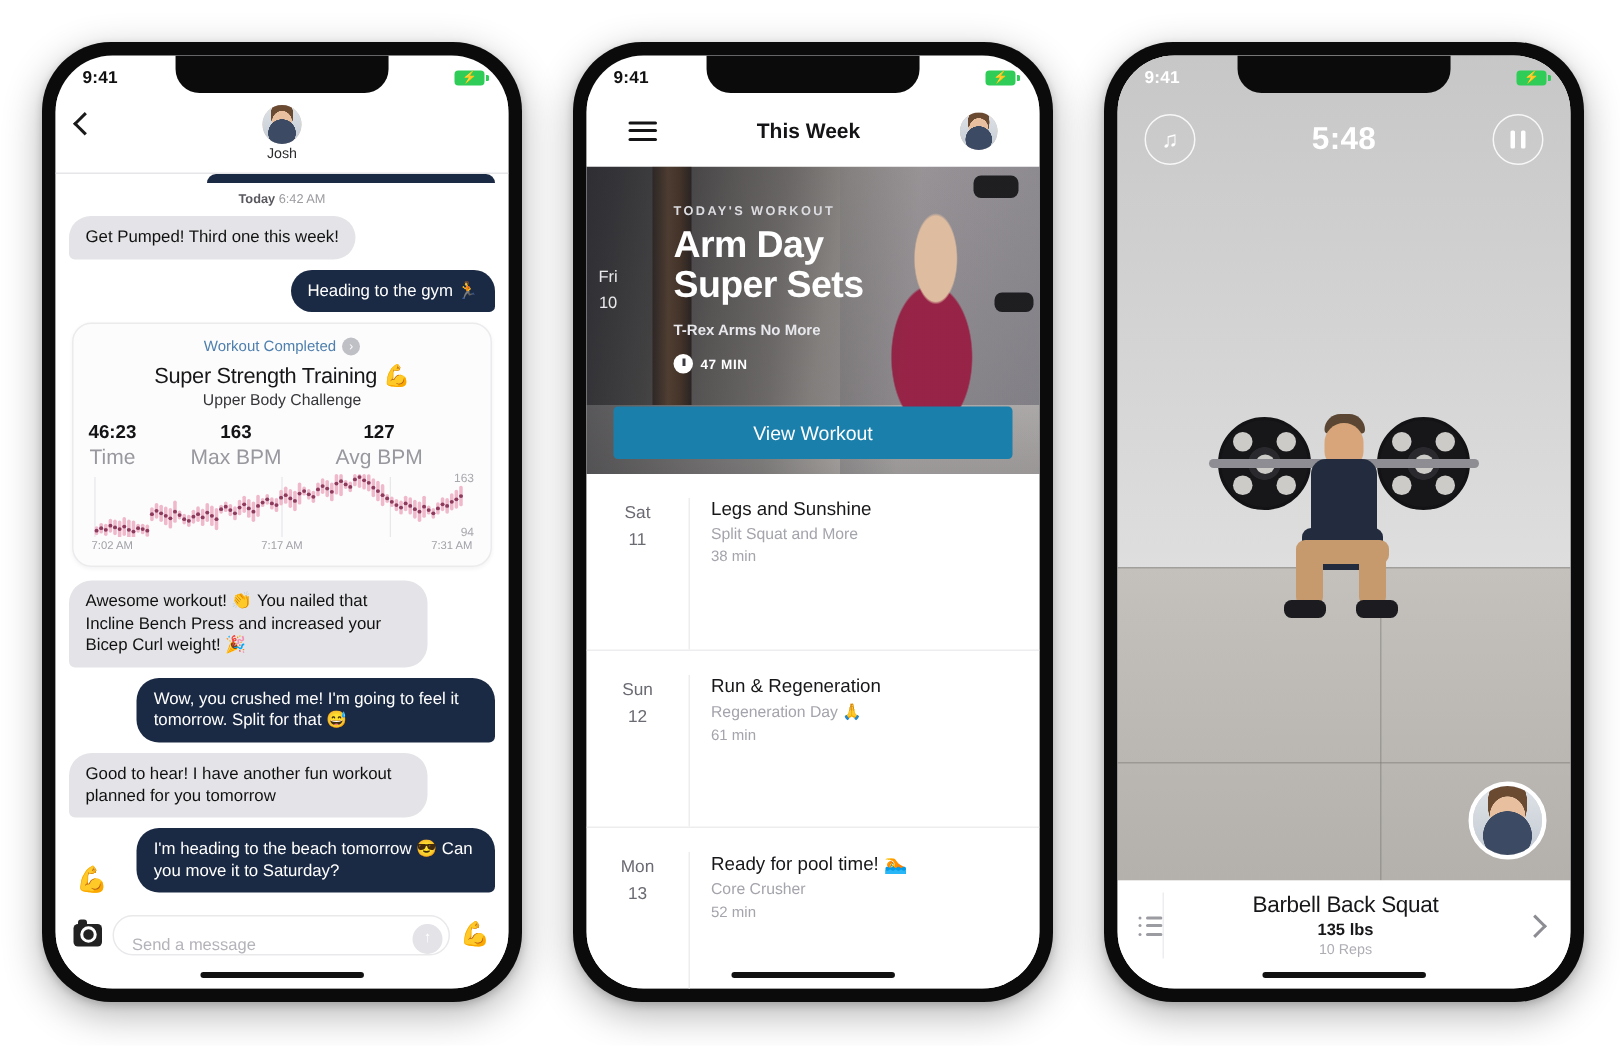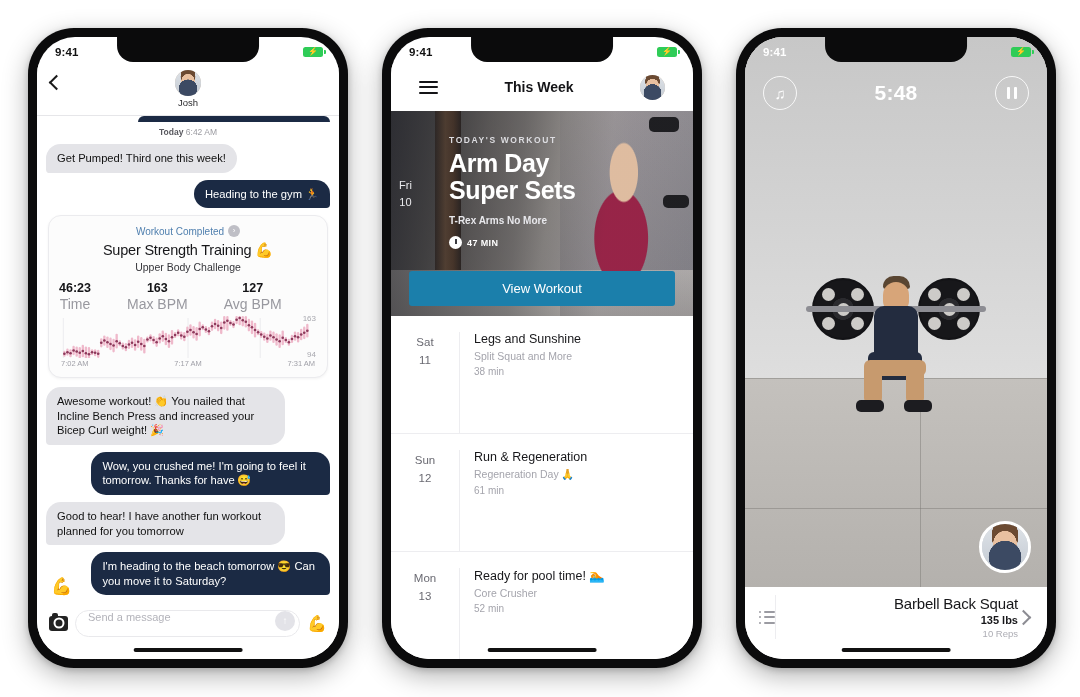--- a/index.html
+++ b/index.html
@@ -151,21 +151,21 @@
   .cam-icon::before {
     content:''; position:absolute; left:50%; top:50%; transform:translate(-50%,-50%);
     width:7px; height:7px; border-radius:50%; border:2px solid #fff;
   }
   .cam-icon::after {
     content:''; position:absolute; left:3px; top:-3px; width:6px; height:3px;
     background:#222; border-radius:2px 2px 0 0;
   }
   .msg-input {
     flex: 1; height: 27px; border-radius: 14px; border: 1px solid #e9e9ec;
-    background: #fff; display: flex; align-items: flex-start; padding: 0 4px 0 12px;
+    background: #fff; display: flex; align-items: flex-end; padding: 0 4px 0 12px;
   }
   .msg-input span.ph { flex: 1; font-size: 11px; color: #b3b3ba; }
   .send-btn {
     width: 20px; height: 20px; border-radius: 50%; background: #e3e3e8;
     color: #fff; font-size: 10px; display: flex; align-items: center; justify-content: center;
   }
   .flex-emoji { font-size: 16px; }
 
   
   #phone2 { left: 382px; top: 28px; width: 320px; height: 640px; }
@@ -298,21 +298,21 @@
     display: flex; align-items: center; padding: 0 14px 12px;
   }
   .list-ic { width: 16px; flex: none; }
   .list-ic i {
     display: block; height: 2px; background: #9b9ba2; margin: 3.5px 0 3.5px 5px; border-radius: 1px;
   }
   .list-ic i::before {
     content: ''; position: absolute; margin-left: -5px; width: 2px; height: 2px;
     background: #9b9ba2; border-radius: 1px;
   }
-  .ex-info { flex: 1; text-align: right; border-left: 1px solid #ededf0; }
+  .ex-info { flex: 1; text-align: center; border-left: 1px solid #ededf0; }
   .ex-name { font-size: 15px; color: #17171a; letter-spacing: -.2px; }
   .ex-w { font-size: 11px; font-weight: bold; color: #17171a; margin-top: 2px; }
   .ex-r { font-size: 9.5px; color: #adadb4; margin-top: 2px; }
   .next-chev {
     width: 11px; height: 11px; flex: none; margin-right: 4px;
     border-top: 2px solid #8c8c93; border-right: 2px solid #8c8c93; transform: rotate(45deg);
   }
 </style>
 </head>
 <body>
@@ -547,21 +547,21 @@
               <span>7:17 AM</span>
               <span>7:31 AM</span>
             </div>
           </div>
         </div>
 
         <div class="row left">
           <div class="bub in">Awesome workout! 👏 You nailed that Incline Bench Press and increased your Bicep Curl weight! 🎉</div>
         </div>
         <div class="row right">
-          <div class="bub out">Wow, you crushed me! I'm going to feel it tomorrow. Thanks for have 😅</div>
+          <div class="bub out">Wow, you crushed me! I'm going to feel it tomorrow. Split for that 😅</div>
         </div>
         <div class="row left">
           <div class="bub in">Good to hear! I have another fun workout planned for you tomorrow</div>
         </div>
         <div class="row right">
           <div class="bub out">I'm heading to the beach tomorrow 😎 Can you move it to Saturday?</div>
         </div>
       </div>
 
       <div class="fist">💪</div>

